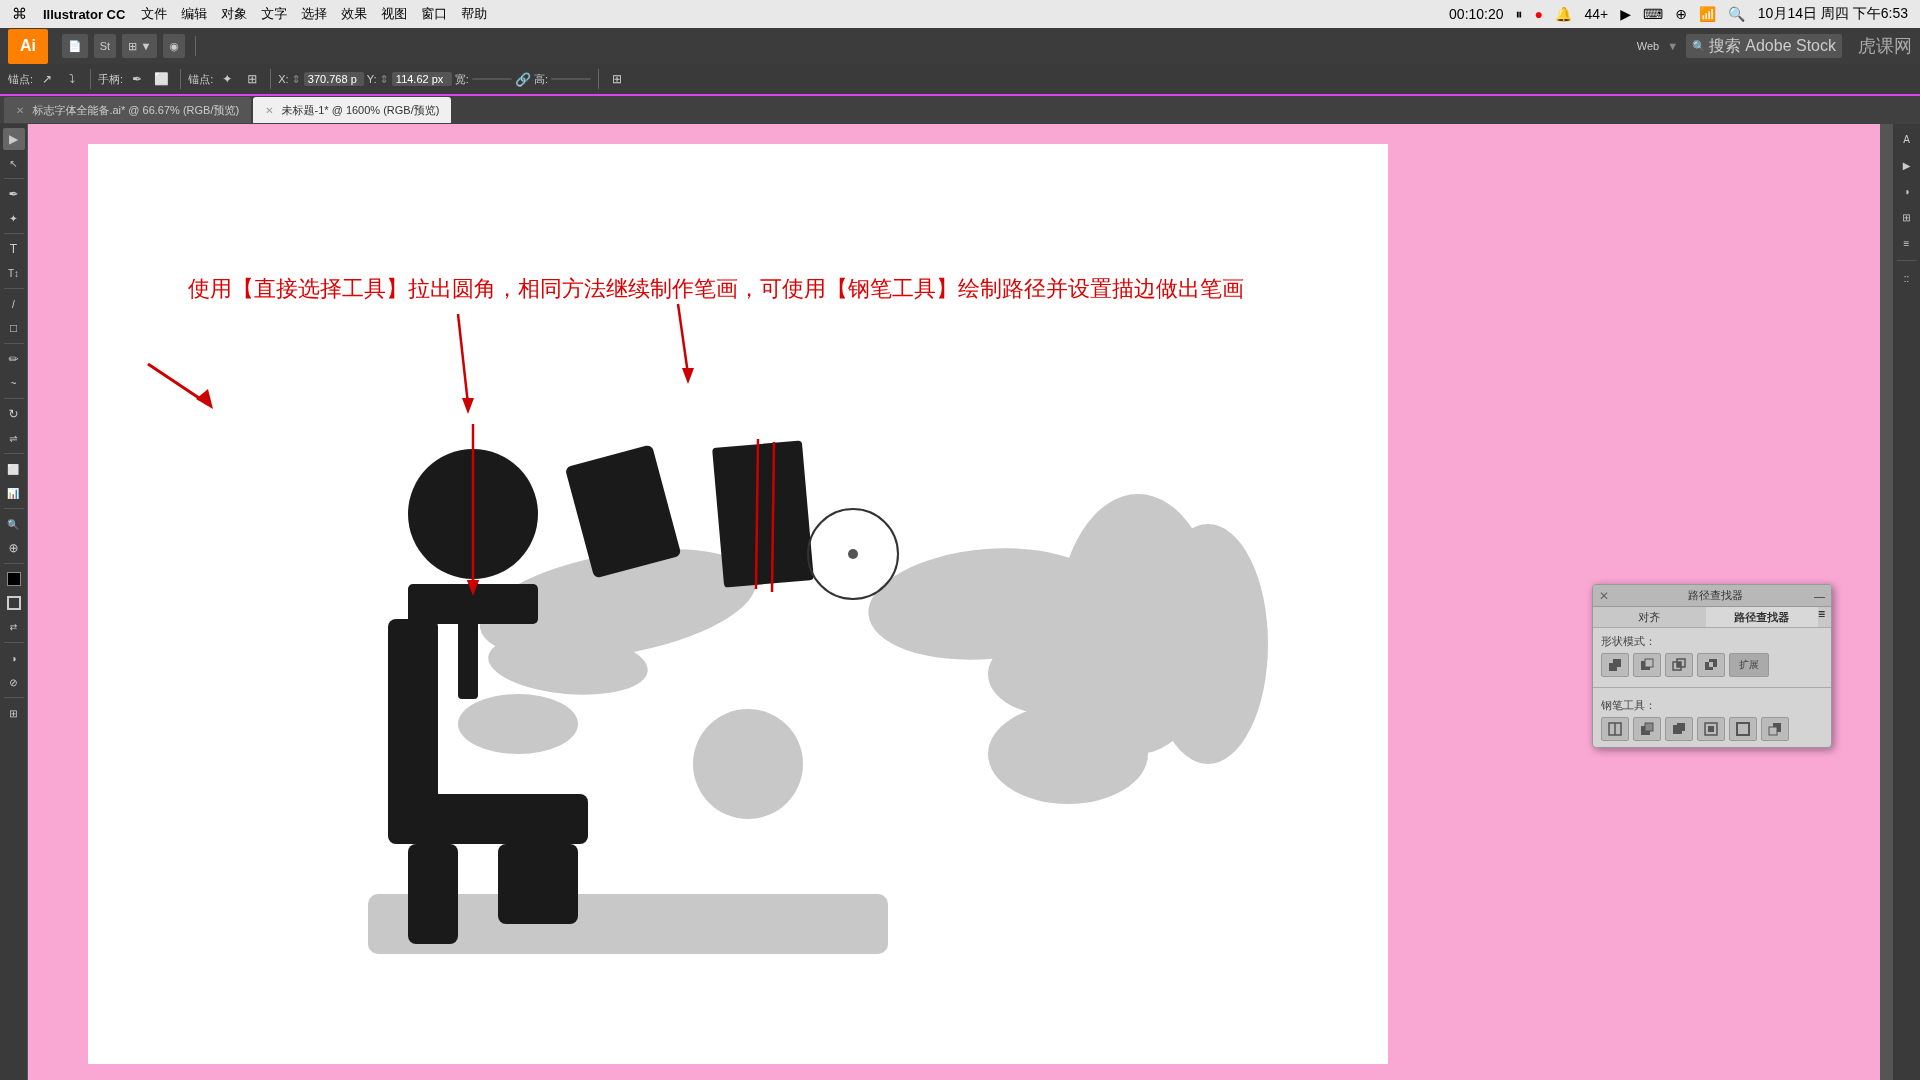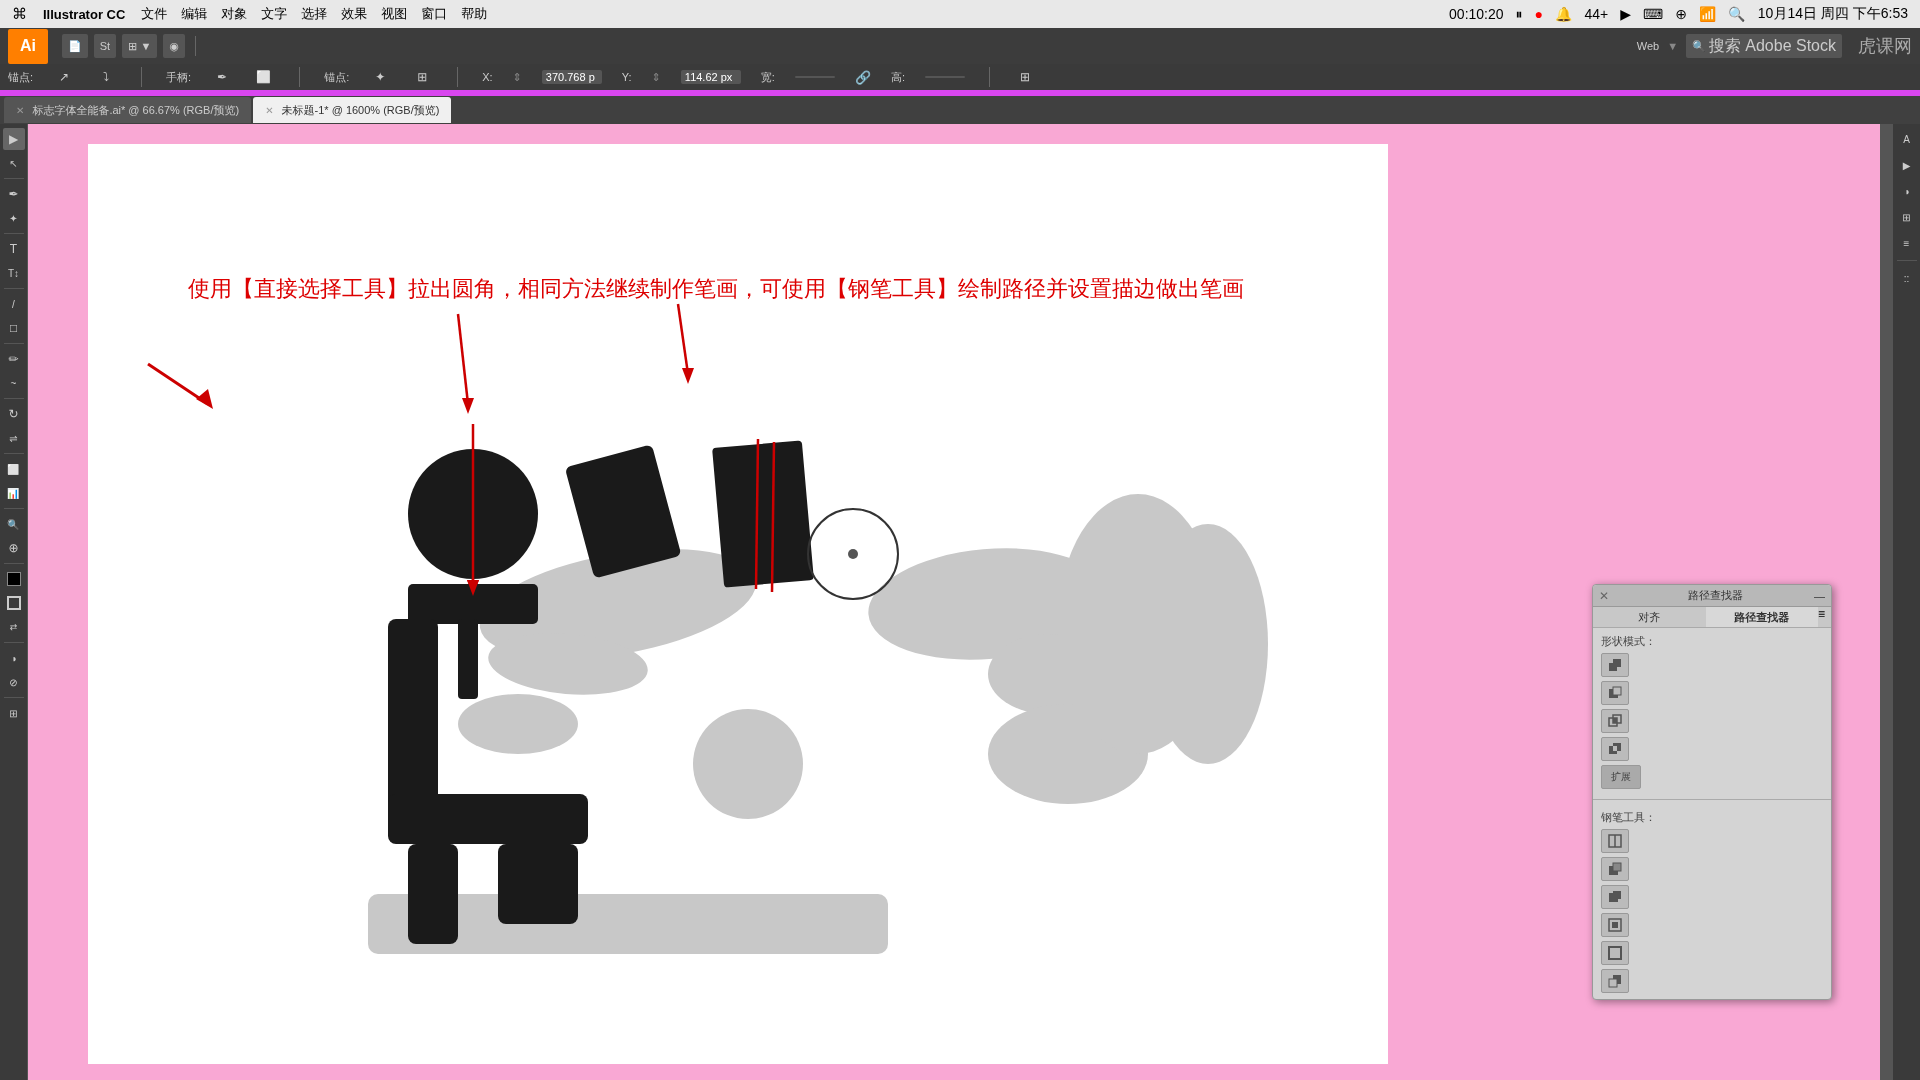--- a/index.html
+++ b/index.html
@@ -30,22 +30,22 @@
     .toolbar-btn {
       height: 24px; padding: 0 6px; background: #555; border: none;
       color: #ccc; font-size: 11px; cursor: pointer; border-radius: 2px;
       display: flex; align-items: center; gap: 3px;
     }
     .toolbar-sep { width: 1px; height: 20px; background: #666; margin: 0 4px; }
 
     
     .props-bar {
       width: 100%; height: 32px; background: #3a3a3a;
-      display: flex; align-items: center; padding: 0 8px; gap: 20px;
-      font-size: 11px; color: #ccc; border-bottom: 6px solid #d946ef;
+      display: flex; align-items: center; padding: 0 8px; gap: 3px;
+      font-size: 11px; color: #ccc; border-bottom: 2px solid #d946ef;
     }
     .props-value { color: #fff; background: #555; padding: 1px 4px; border-radius: 2px; min-width: 60px; }
 
     
     .tabs-bar {
       width: 100%; height: 28px; background: #404040;
       display: flex; align-items: center; padding: 0 4px; gap: 2px;
     }
     .tab {
       height: 26px; padding: 0 12px; background: #555;
@@ -129,21 +129,21 @@
       font-size: 11px; color: #333; cursor: pointer;
     }
     .panel-tab.active { background: #d8d8d8; font-weight: 600; }
     .panel-section {
       padding: 6px 8px;
     }
     .panel-section-label {
       font-size: 11px; color: #444; margin-bottom: 4px;
     }
     .panel-buttons-row {
-      display: flex; gap: 4px; flex-wrap: wrap; flex-direction: column;
+      display: flex; gap: 4px; flex-wrap: wrap;
     }
     .panel-icon-btn {
       width: 28px; height: 24px; background: #bbb;
       border: 1px solid #999; border-radius: 2px; cursor: pointer;
       display: flex; align-items: center; justify-content: center;
       font-size: 13px;
     }
     .panel-expand-btn {
       width: 40px; height: 24px; background: #aaa;
       border: 1px solid #999; border-radius: 2px; cursor: pointer;

